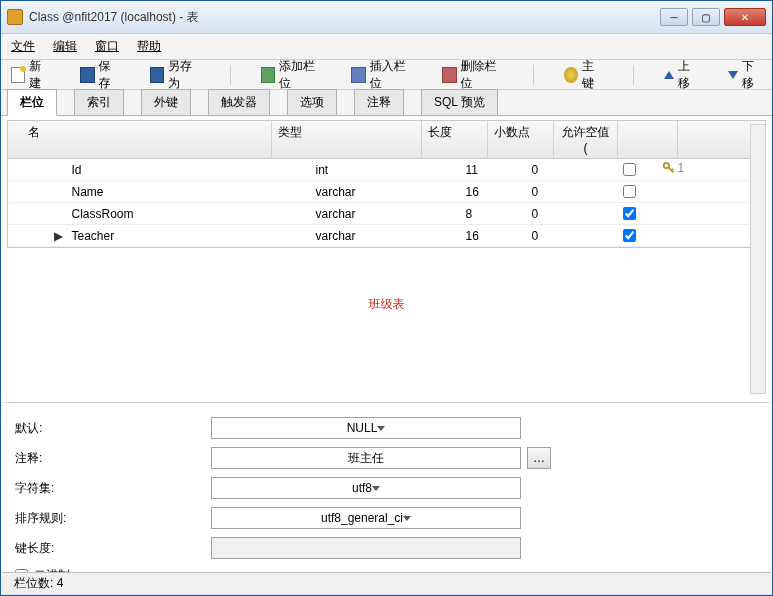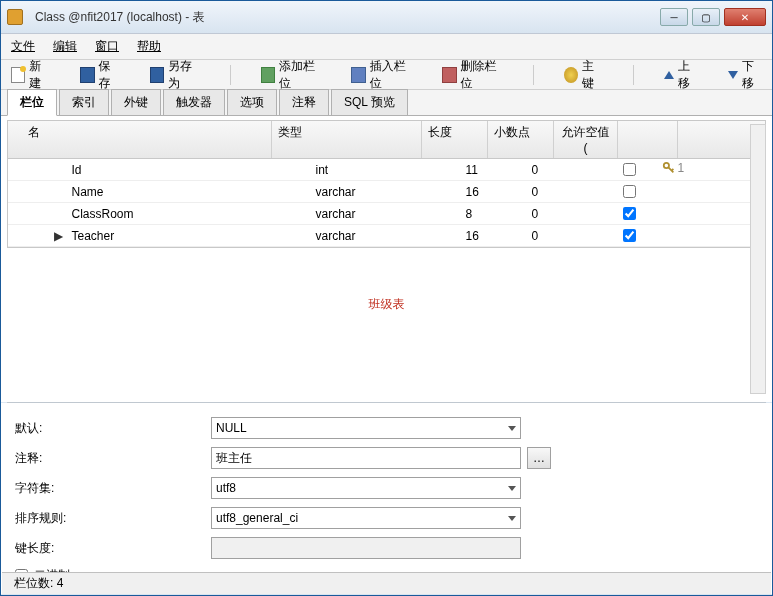--- a/index.html
+++ b/index.html
@@ -1,18 +1,18 @@
 <!DOCTYPE html>
 <html><head>
 <meta charset="utf-8">
 <style>
 * { box-sizing: border-box; margin: 0; padding: 0; }
 body { font-family: "Microsoft YaHei", "SimSun", Tahoma, sans-serif; font-size: 12px; background: #fff; color: #000; }
 .window { width: 773px; height: 596px; border: 1px solid #1a5a9a; background: linear-gradient(#e8f0f8, #d8e4f0); position: relative; }
-.titlebar { height: 28px; background: linear-gradient(#f0f5fb, #d8e4f0); display: flex; align-items: center; padding: 16px 6px; border-bottom: 1px solid #c0c8d4; gap: 6px; }
+.titlebar { height: 28px; background: linear-gradient(#f0f5fb, #d8e4f0); display: flex; align-items: center; padding: 16px 6px; border-bottom: 1px solid #c0c8d4; }
 .titlebar-icon { width: 16px; height: 16px; margin-right: 6px; background: #e0a030; border: 1px solid #a07020; border-radius: 2px; }
 .titlebar-text { flex: 1; color: #333; }
 .win-btns { display: flex; gap: 4px; }
 .win-btn { width: 28px; height: 18px; border: 1px solid #8aa; background: linear-gradient(#e8f0f8, #c8d8e8); border-radius: 2px; display: flex; align-items: center; justify-content: center; font-size: 10px; cursor: pointer; }
 .win-btn.close { background: linear-gradient(#e08070, #c04030); border-color: #a03020; color: #fff; width: 42px; }
 .menubar { height: 26px; background: #f4f4f4; display: flex; align-items: center; padding: 0 10px; gap: 18px; border-bottom: 1px solid #d0d0d0; text-decoration: underline; }
 .menu-item { cursor: pointer; }
 .toolbar { height: 30px; background: #f4f4f4; display: flex; align-items: center; padding: 0 6px; gap: 22px; border-bottom: 1px solid #d0d0d0; }
 .tool-btn { display: flex; align-items: center; gap: 4px; padding: 2px 4px; cursor: pointer; }
 .tool-icon { width: 16px; height: 16px; display: inline-block; }
@@ -21,21 +21,21 @@
 .ico-save { background: #3060a0; border: 1px solid #204070; }
 .ico-saveas { background: #3060a0; border: 1px solid #204070; position: relative; }
 .ico-add { background: #60a060; border: 1px solid #408040; }
 .ico-ins { background: #6080c0; border: 1px solid #406090; }
 .ico-del { background: #c06060; border: 1px solid #904040; }
 .ico-key { background: radial-gradient(#f0d050, #c09020); border-radius: 50%; }
 .ico-up { width: 0; height: 0; border-left: 5px solid transparent; border-right: 5px solid transparent; border-bottom: 8px solid #3060a0; background: none; }
 .ico-down { width: 0; height: 0; border-left: 5px solid transparent; border-right: 5px solid transparent; border-top: 8px solid #3060a0; background: none; }
 .sep { width: 1px; height: 20px; background: #ccc; margin: 0 4px; }
 .tabbar { height: 26px; background: #f4f4f4; display: flex; align-items: flex-end; padding: 0 6px; border-bottom: 1px solid #b0b0b0; }
-.tab { padding: 4px 12px; border: 1px solid #b0b0b0; border-bottom: none; background: #e8e8e8; cursor: pointer; margin-right: 2px; text-align: center; }
+.tab { padding: 4px 12px; border: 1px solid #b0b0b0; border-bottom: none; background: #e8e8e8; cursor: pointer; margin-right: 17px; text-align: center; }
 .tab.active { background: #fff; font-weight: bold; border-bottom: 1px solid #fff; margin-bottom: -1px; }
 .content { padding: 4px 6px; background: #fff; height: 286px; position: relative; }
 .grid { border: 1px solid #c8c8c8; width: 100%; }
 .grid-head { display: flex; background: linear-gradient(#f8f8f8, #e8e8e8); border-bottom: 1px solid #c8c8c8; }
 .grid-head > div { padding: 3px 6px; border-right: 1px solid #d0d0d0; }
 .grid-row { display: flex; border-bottom: 1px solid #eee; height: 22px; align-items: center; justify-content: center; }
 .col-mark { width: 14px; text-align: center; color: #333; }
 .col-name { width: 250px; padding-left: 6px; }
 .col-type { width: 150px; }
 .col-len { width: 66px; }
@@ -45,21 +45,21 @@
 .grid-head .col-mark { border-right: none; }
 .grid-row input[type=checkbox] { margin: 0 auto; display: block; }
 .key-icon { display: inline-flex; align-items: center; gap: 2px; color: #888; }
 .key-icon svg { width: 14px; height: 14px; }
 .scroll-v { position: absolute; right: 6px; top: 8px; bottom: 8px; width: 16px; background: #f0f0f0; border: 1px solid #d0d0d0; }
 .label-center { position: absolute; left: 50%; top: 180px; transform: translateX(-50%); color: #c03020; }
 .divider { height: 1px; background: #c0c8d0; margin: 0 6px; }
 .form-area { padding: 10px 14px; background: #fff; }
 .form-row { display: flex; align-items: center; height: 30px; }
 .form-label { width: 196px; }
-.form-ctrl { width: 310px; height: 22px; border: 1px solid #a0a0a0; background: #fff; padding: 0 4px; display: flex; align-items: center; justify-content: space-between; }
+.form-ctrl { width: 310px; height: 22px; border: 1px solid #a0a0a0; background: #fff; padding: 0 4px; display: flex; align-items: center; justify-content: center; }
 .form-ctrl.disabled { background: #f0f0f0; }
 .drop-arr { width: 0; height: 0; border-left: 4px solid transparent; border-right: 4px solid transparent; border-top: 5px solid #555; }
 .more-btn { width: 24px; height: 22px; border: 1px solid #a0a0a0; background: linear-gradient(#f8f8f8, #e0e0e0); margin-left: 6px; display: flex; align-items: center; justify-content: center; cursor: pointer; }
 .chk-row { display: flex; align-items: center; gap: 6px; margin-top: 4px; }
 .statusbar { position: absolute; left: 1px; right: 1px; bottom: 1px; height: 22px; background: #f0f0f0; border-top: 1px solid #c0c0c0; padding: 2px 12px; display: flex; align-items: center; }
 </style>
 </head>
 <body>
 
 <div class="window">

